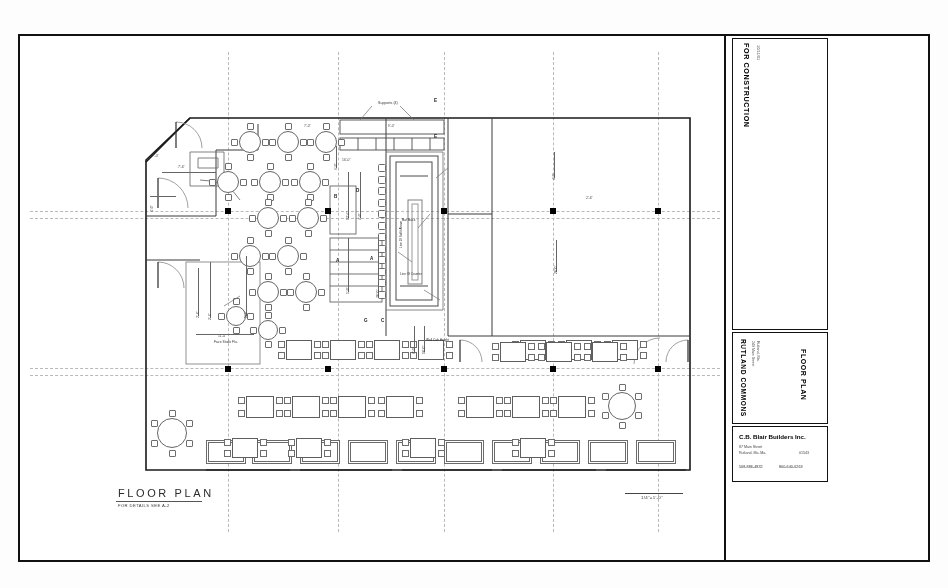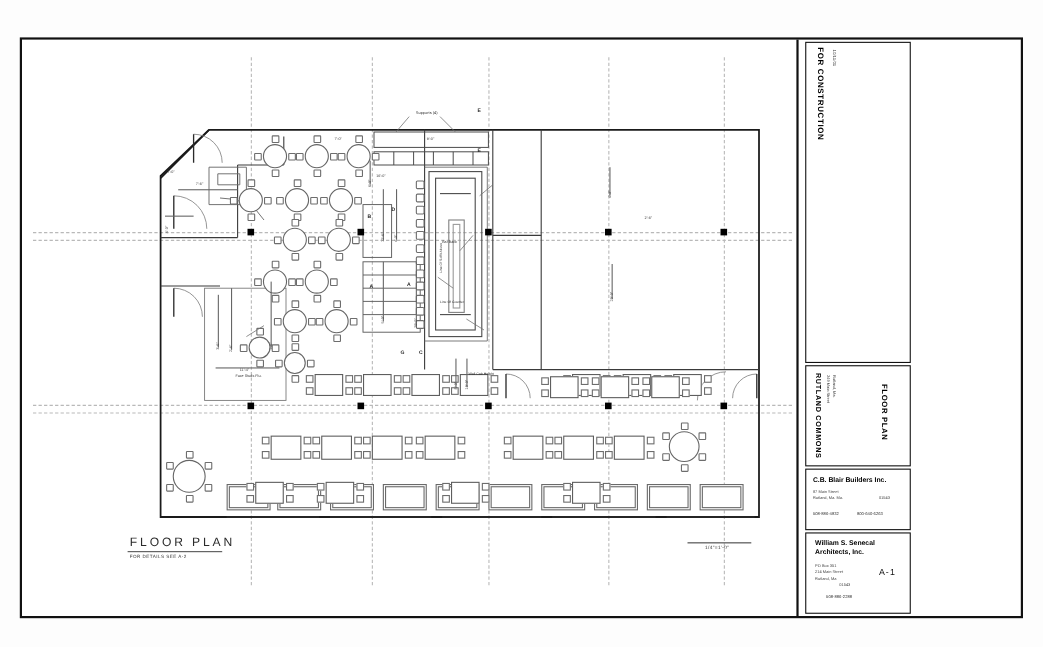--- a/index.html
+++ b/index.html
@@ -471,25 +471,15 @@
 
     <div class="vcell" style="left:6px;top:390px;width:96px;height:56px;">
       <div class="tb-line bold" style="left:6px;top:6px;font-size:6.2px;">C.B. Blair Builders Inc.</div>
       <div class="tb-line" style="left:6px;top:18px;font-size:3.6px;color:#444;">87 Main Street</div>
       <div class="tb-line" style="left:6px;top:24px;font-size:3.6px;color:#444;">Rutland, Ma.  Ma.</div>
       <div class="tb-line" style="left:66px;top:24px;font-size:3.6px;color:#444;">01543</div>
       <div class="tb-line" style="left:6px;top:38px;font-size:3.8px;color:#333;">508-886-4832</div>
       <div class="tb-line" style="left:46px;top:38px;font-size:3.8px;color:#333;">800-640-6263</div>
     </div>
 
-    <div class="vcell" style="left:6px;top:448px;width:96px;height:74px;">
-      <div class="tb-line bold" style="left:8px;top:5px;font-size:6.2px;">William S. Senecal</div>
-      <div class="tb-line bold" style="left:8px;top:14px;font-size:6.2px;">Architects,        Inc.</div>
-      <div class="tb-line" style="left:8px;top:27px;font-size:3.6px;color:#444;">PO      Box 351</div>
-      <div class="tb-line" style="left:8px;top:33px;font-size:3.6px;color:#444;">214 Main Street</div>
-      <div class="tb-line" style="left:8px;top:39px;font-size:3.6px;color:#444;">Rutland,         Ma</div>
-      <div class="tb-line" style="left:30px;top:45px;font-size:3.6px;color:#444;">01543</div>
-      <div class="tb-line" style="left:18px;top:56px;font-size:3.8px;color:#333;">508-886-2288</div>
-      <div class="tb-line" style="left:66px;top:31px;font-size:8px;letter-spacing:1px;color:#111;">A-1</div>
-    </div>
   </div>
 
 </div>
 
 </body></html>

